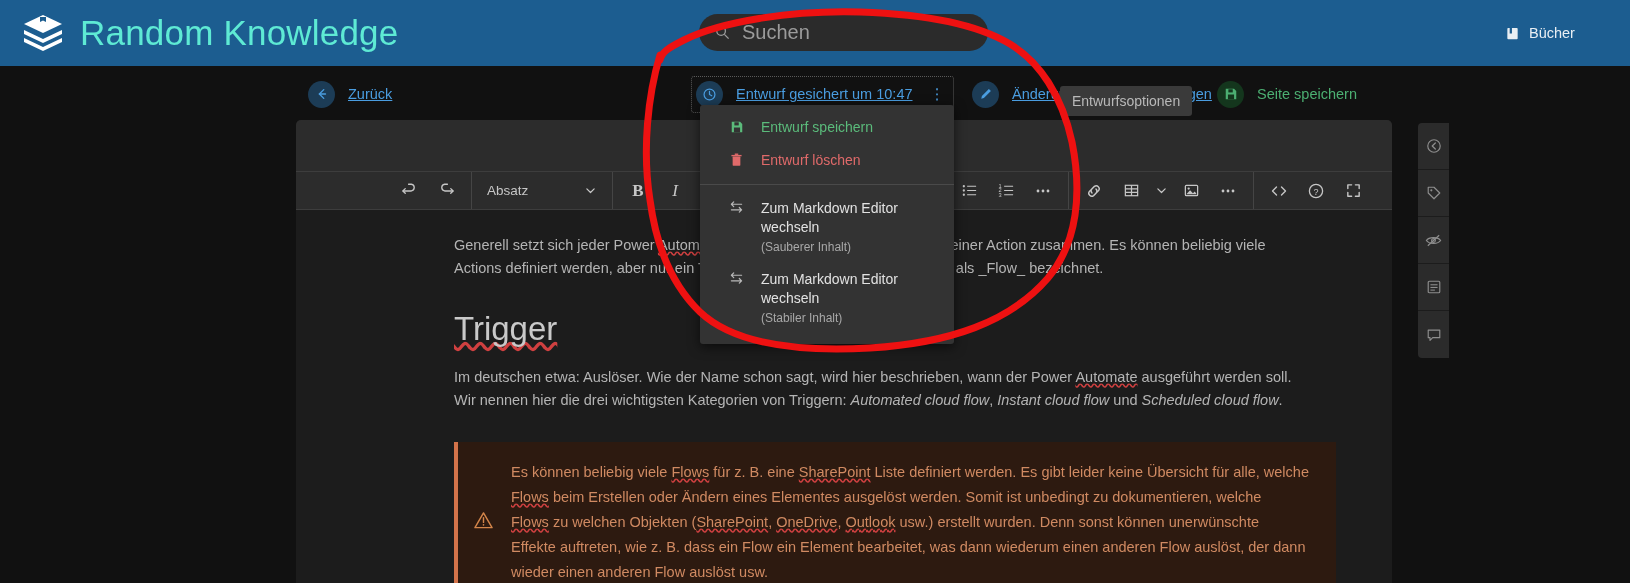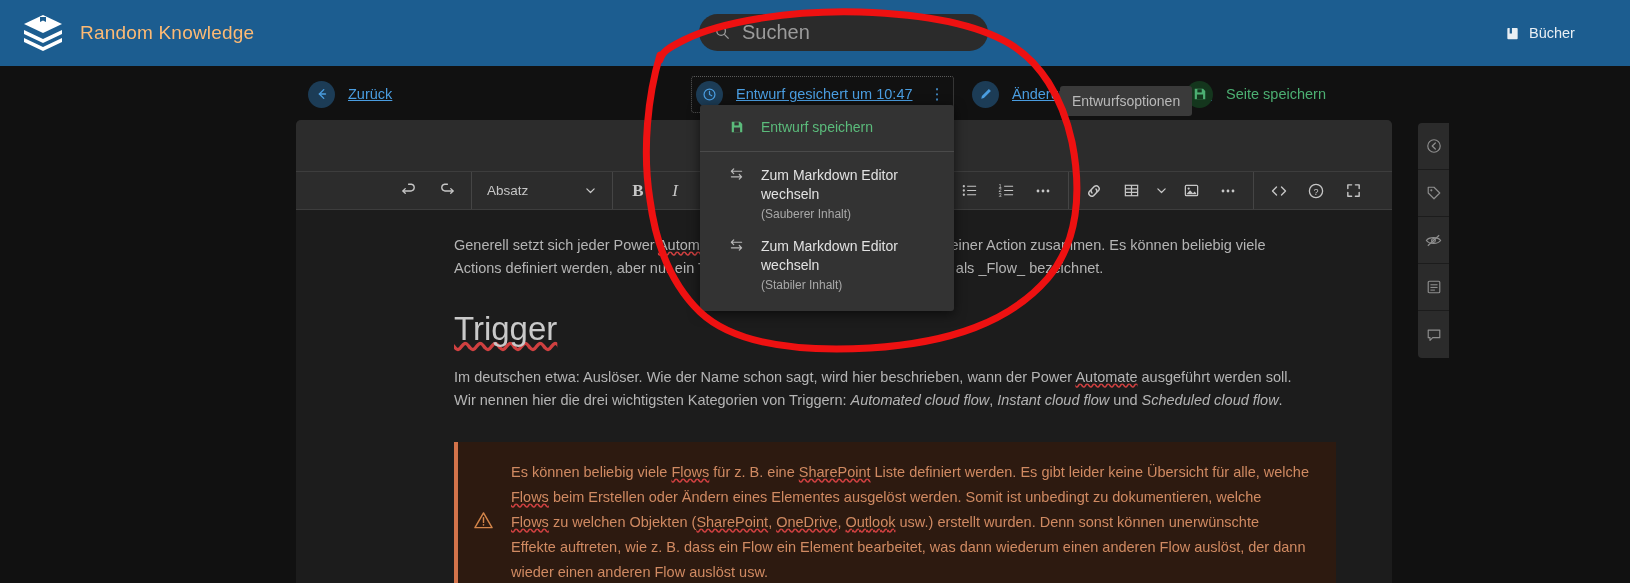--- a/index.html
+++ b/index.html
@@ -15,22 +15,22 @@
     height: 66px;
     background: #1c5d90;
     display: flex;
     align-items: center;
     padding: 0 22px;
     position: relative;
   }
   .brand { display: flex; align-items: center; gap: 16px; }
   .brand-logo { width: 42px; height: 40px; flex: 0 0 auto; }
   .brand-name {
-    color: #fdba74;
-    font-size: 19px;
+    color: #5eead4;
+    font-size: 35px;
     font-weight: 400;
     letter-spacing: 0.2px;
     white-space: nowrap;
   }
   .search-wrap {
     position: absolute;
     left: 699px;
     top: 14px;
     width: 289px;
     height: 37px;
@@ -96,21 +96,21 @@
     flex: 0 0 auto;
   }
   .c-blue { background: #1c3c56; }
   .c-green { background: #14361d; }
   .lbl-blue { color: #4a9de0; text-decoration: underline; }
   .lbl-green { color: #4caf72; }
 
   #act-back { position: absolute; left: 308px; }
   #act-draft { position: absolute; left: 691px; }
   #act-log { position: absolute; left: 972px; }
-  #act-save { position: absolute; left: 1186px; }
+  #act-save { position: absolute; left: 1217px; }
 
   .draft-btn {
     display: flex; align-items: center; gap: 13px;
     padding: 4px 8px 4px 4px;
     border: 1px dotted #5a5a5a;
     border-radius: 3px;
   }
   .kebab { color: #4a9de0; font-size: 15px; letter-spacing: 0; margin-left: 4px; }
 
   .tooltip {
@@ -586,20 +586,30 @@
     <span class="dd-ico">
       <svg width="14" height="14" viewBox="0 0 16 16">
         <path d="M2 2 L11.5 2 L14 4.5 L14 14 L2 14 Z" fill="#5bbb7b"></path>
         <rect x="5" y="2.6" width="5" height="3.6" fill="#333333"></rect>
         <rect x="4.5" y="8.6" width="7" height="5.4" fill="#333333"></rect>
       </svg>
     </span>
     <span class="dd-text-main dd-green">Entwurf speichern</span>
   </div>
 
+  <div class="dd-item">
+    <span class="dd-ico">
+      <svg width="13" height="14" viewBox="0 0 14 16">
+        <rect x="2.6" y="4" width="8.8" height="10.5" rx="0.8" fill="#e06a6a"></rect>
+        <rect x="1.2" y="2.2" width="11.6" height="1.6" fill="#e06a6a"></rect>
+        <rect x="5" y="0.6" width="4" height="1.6" fill="#e06a6a"></rect>
+      </svg>
+    </span>
+    <span class="dd-text-main dd-red">Entwurf löschen</span>
+  </div>
 
   <div class="dd-sep"></div>
 
   <div class="dd-item">
     <span class="dd-ico">
       <svg width="15" height="13" viewBox="0 0 16 14">
         <path d="M13.5 3.5 L2.5 3.5 M5 1 L2.5 3.5 L5 6" fill="none" stroke="#b9b9b9" stroke-width="1.3" stroke-linecap="round" stroke-linejoin="round"></path>
         <path d="M2.5 9.5 L13.5 9.5 M11 7 L13.5 9.5 L11 12" fill="none" stroke="#b9b9b9" stroke-width="1.3" stroke-linecap="round" stroke-linejoin="round"></path>
       </svg>
     </span>

